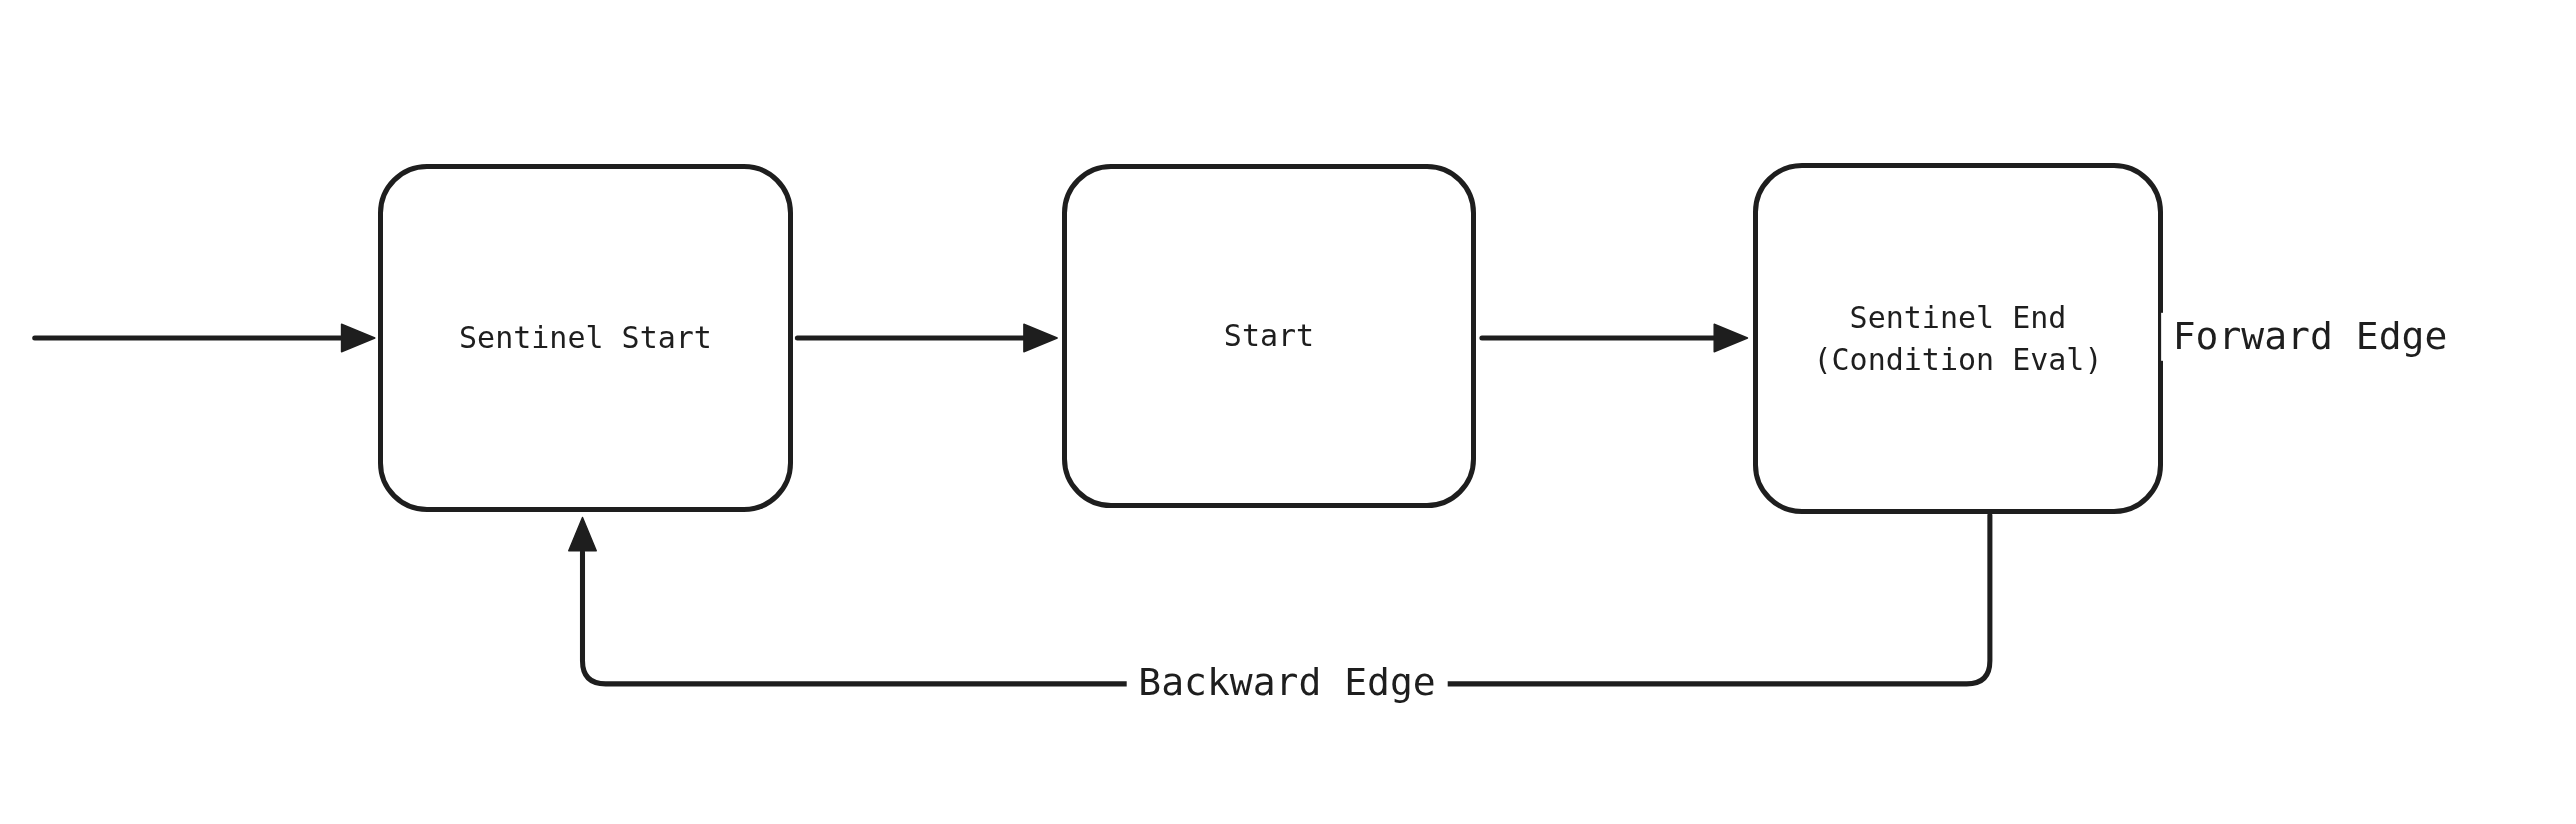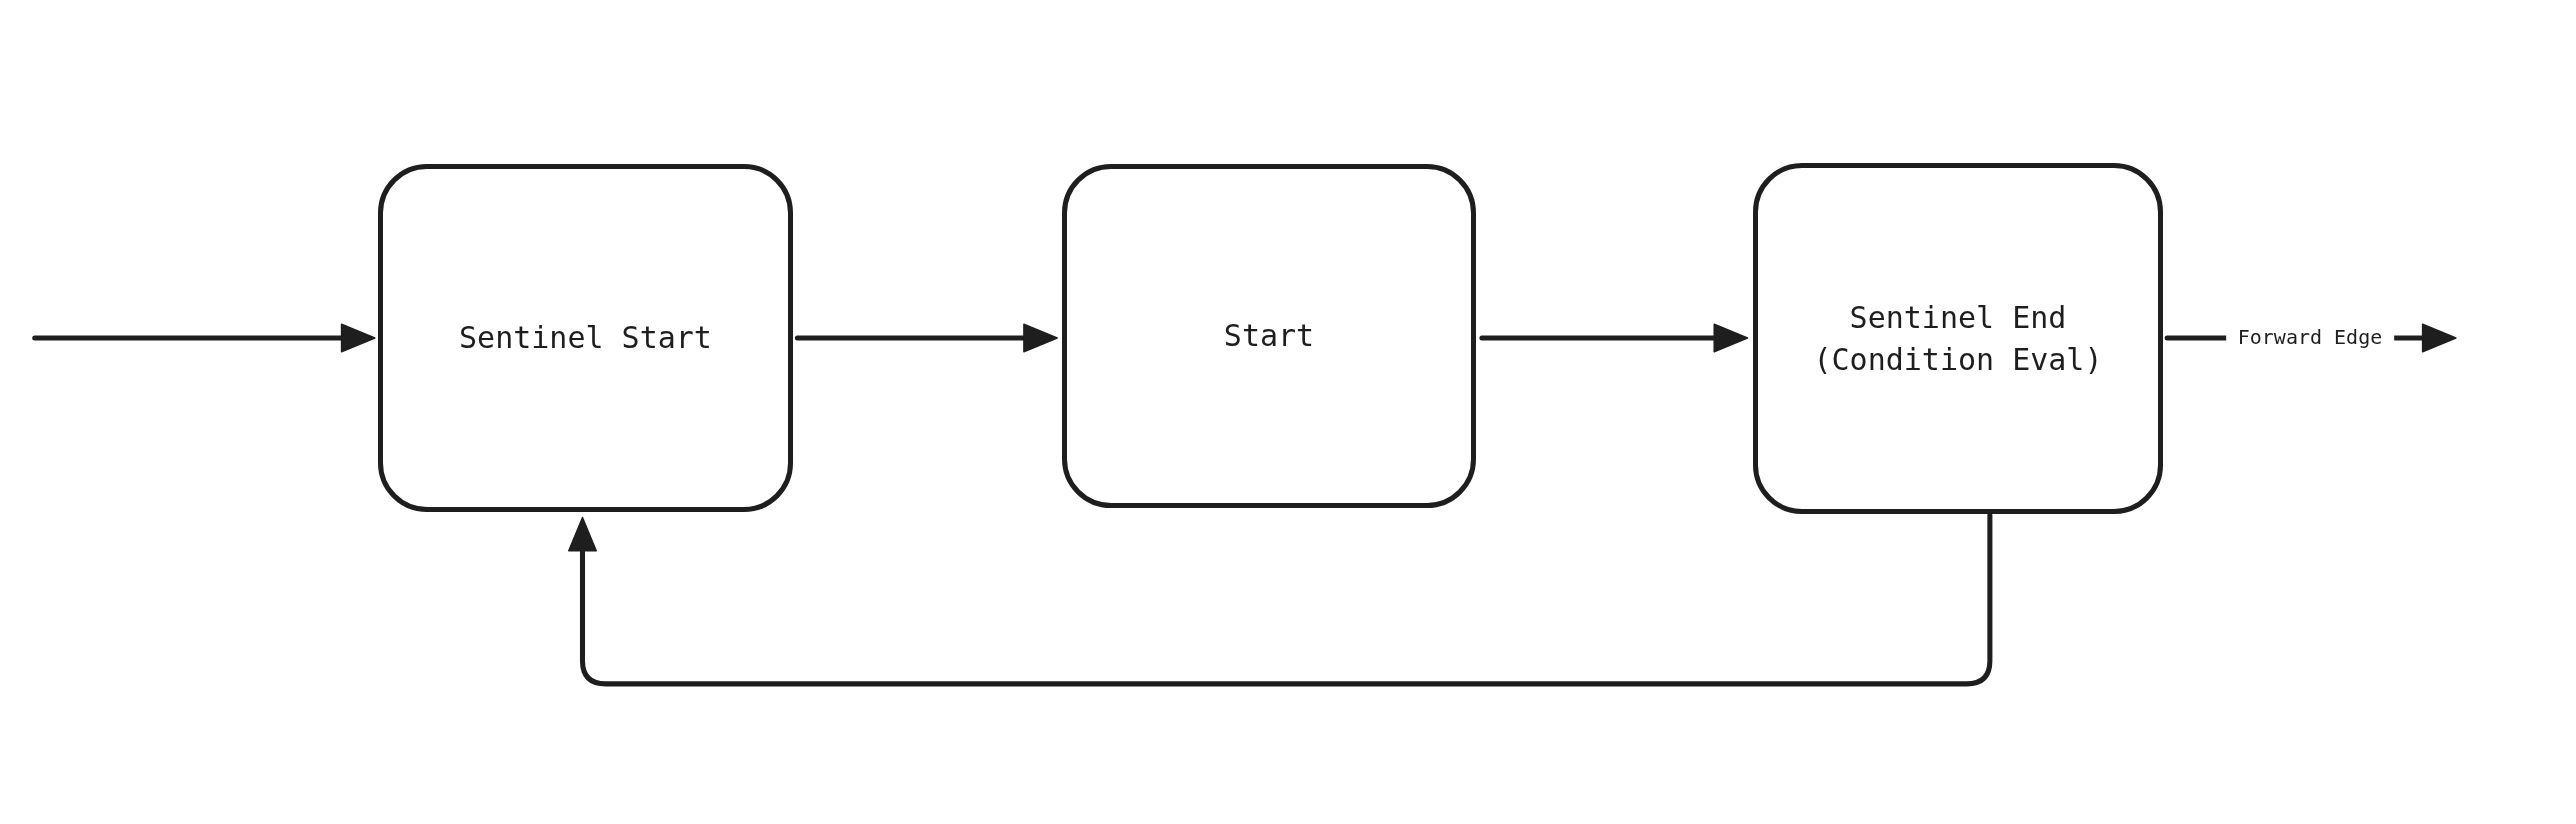--- a/index.html
+++ b/index.html
@@ -55,21 +55,21 @@
     white-space: nowrap;
   }
   #node-1 { left: 378px;  top: 164px; width: 415px; height: 348px; }
   #node-2 { left: 1062px; top: 164px; width: 414px; height: 344px; }
   #node-3 { left: 1753px; top: 163px; width: 410px; height: 351px; }
   .node-label .line { display: block; }
   .edge-label {
     position: absolute;
     transform: translate(-50%, -50%);
     background: #ffffff;
-    font-size: 20px;
+    font-size: 38px;
     line-height: 1.2;
     padding: 1.4px 11.6px;
     z-index: 3;
     white-space: nowrap;
   }
   #forward-edge-label  { left: 2310px; top: 337px; }
   #backward-edge-label { left: 1287px; top: 683px; }
 </style>
 </head>
 <body>
@@ -114,15 +114,16 @@
 
   <div class="node" id="node-3">
     <span class="node-label">
       <span class="line">Sentinel End</span>
       <span class="line">(Condition Eval)</span>
     </span>
   </div>
 
   <div class="edge-label" id="forward-edge-label">Forward Edge</div>
 
+  <div class="edge-label" id="backward-edge-label">Backward Edge</div>
 
 </div>
 
 
 </body></html>

